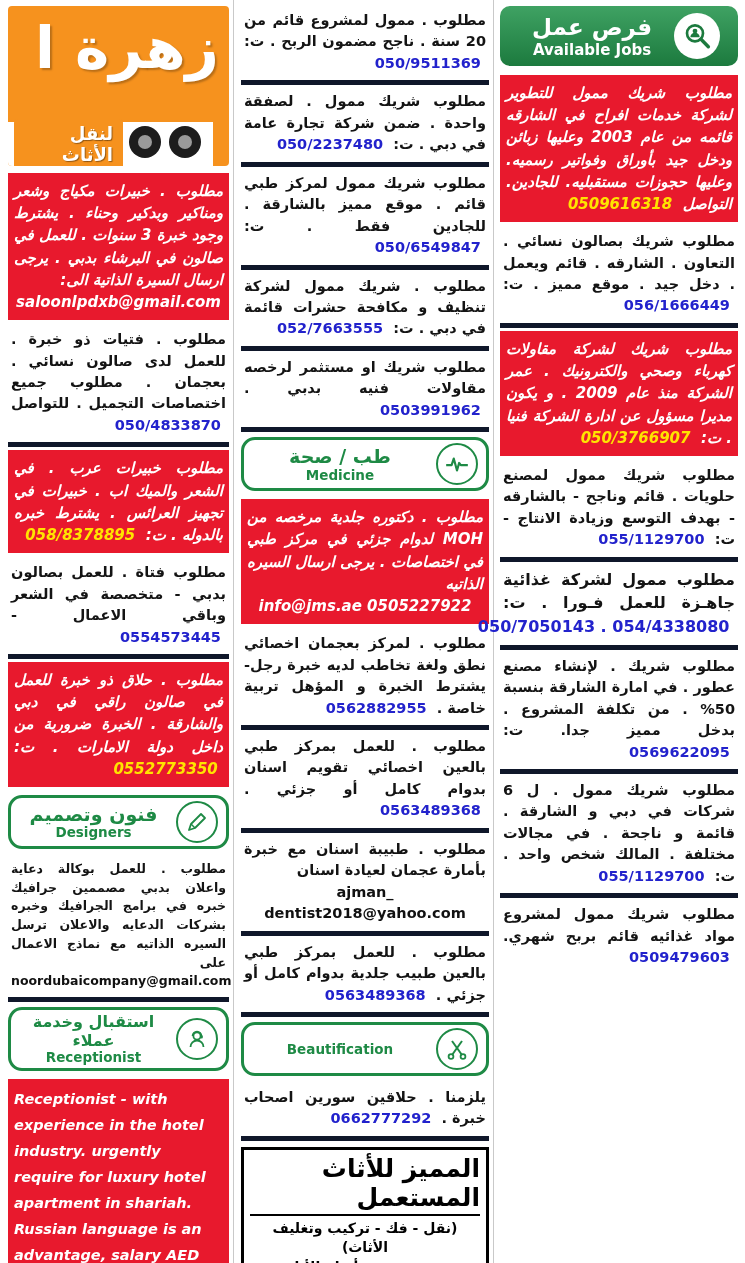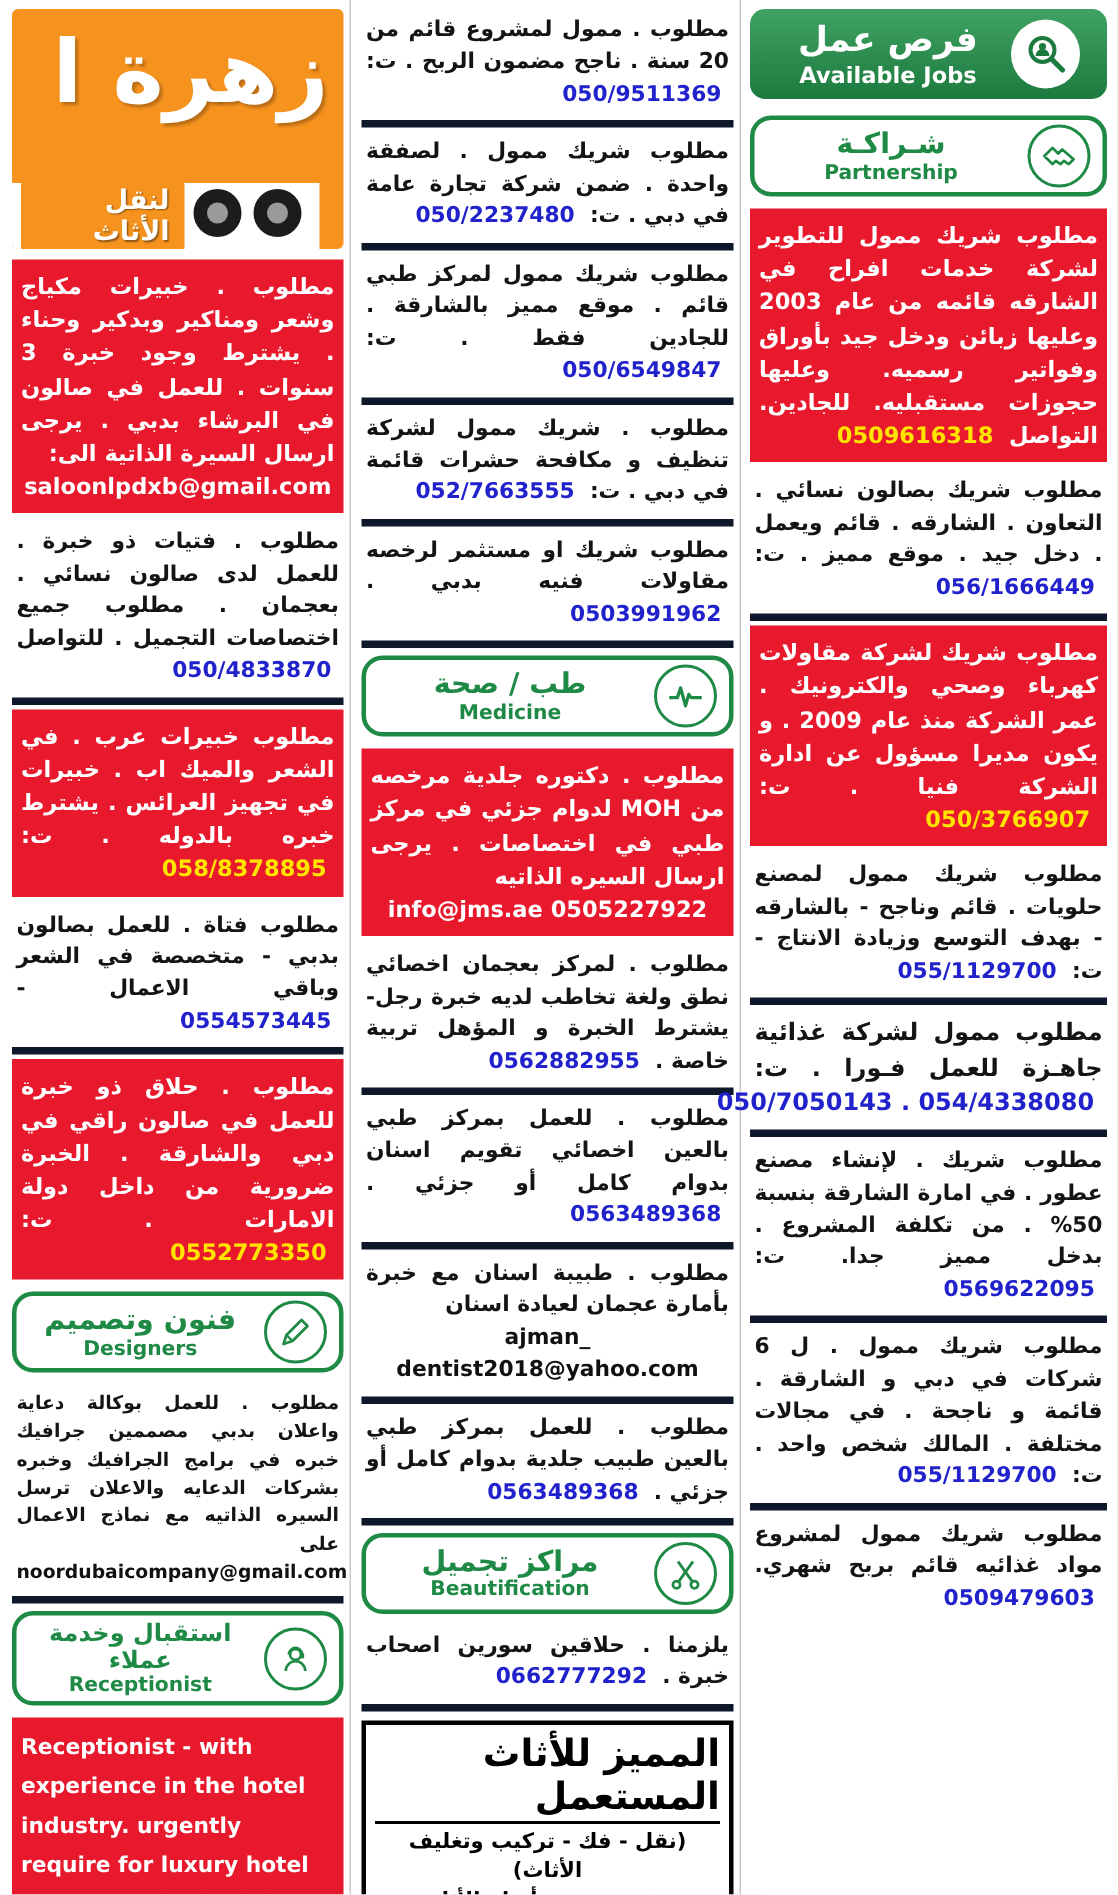--- a/index.html
+++ b/index.html
@@ -16,21 +16,21 @@
   .col-right{left:500px;top:6px;width:238px;}
 
   
   .ad{
     direction:rtl;text-align:justify;font-weight:bold;color:#141414;
     font-size:14.5px;line-height:1.48;padding:6px 3px;border-bottom:5px solid #0f172a;
   }
   .ad:last-child{border-bottom:none;}
   .ad.red{
     background:#e8192d;color:#ffffff;border-bottom:none;margin:3px 0;
-    padding:7px 6px;font-size:15px;
+    padding:7px 6px;font-size:15px;font-style:italic;
   }
   .ad.small{font-size:12.5px;line-height:1.5;}
   .ad.en{direction:ltr;text-align:left;font-size:14.5px;line-height:1.8;}
   .phone{color:#2222cc;white-space:nowrap;}
   .phone::before{content:"\00a0";}
   .red .phone{color:#ffe400;}
   .contact{display:block;text-align:center;direction:ltr;}
   .red .contact{color:#ffffff;}
   .ad .contact.dark{color:#111111;}
 
@@ -248,21 +248,20 @@
     <div class="sec-header">
       <div class="icon-circle">
         <svg width="24" height="24" viewBox="0 0 24 24">
           <line x1="7" y1="4" x2="17" y2="18" stroke="#1e8a45" stroke-width="2"></line>
           <line x1="17" y1="4" x2="7" y2="18" stroke="#1e8a45" stroke-width="2"></line>
           <circle cx="6" cy="19.5" r="2.4" fill="none" stroke="#1e8a45" stroke-width="1.8"></circle>
           <circle cx="18" cy="19.5" r="2.4" fill="none" stroke="#1e8a45" stroke-width="1.8"></circle>
         </svg>
       </div>
       <div class="sec-titles">
-        <div class="sec-ar">مراكز تجميل</div>
         <div class="sec-en">Beautification</div>
       </div>
     </div>
 
     <div class="ad">
       <span>يلزمنا . حلاقين سورين اصحاب خبرة .</span>
       <span class="phone">0662777292</span>
     </div>
 
     <div class="furn">
@@ -290,31 +289,20 @@
           <circle cx="10.5" cy="8.3" r="1.8" fill="#1c7a3e"></circle>
           <path d="M7 13 a3.5 3.5 0 0 1 7 0 z" fill="#1c7a3e"></path>
         </svg>
       </div>
       <div class="jobs-titles">
         <div class="jobs-ar">فرص عمل</div>
         <div class="jobs-en">Available Jobs</div>
       </div>
     </div>
 
-    <div class="sec-header">
-      <div class="icon-circle">
-        <svg width="26" height="26" viewBox="0 0 24 24">
-          <path d="M3 12 L8 7 l3.5 3.5 L14 8 l7 6 -3 3 -3 -2 -2 2 -3 -2 -2 2 z" fill="none" stroke="#1e8a45" stroke-width="1.7" stroke-linejoin="round"></path>
-        </svg>
-      </div>
-      <div class="sec-titles">
-        <div class="sec-ar">شـراكـة</div>
-        <div class="sec-en">Partnership</div>
-      </div>
-    </div>
 
     <div class="ad red">
       <span>مطلوب شريك ممول للتطوير لشركة خدمات افراح في الشارقه قائمه من عام 2003 وعليها زبائن ودخل جيد بأوراق وفواتير رسميه. وعليها حجوزات مستقبليه. للجادين. التواصل</span>
       <span class="phone">0509616318</span>
     </div>
 
     <div class="ad">
       <span>مطلوب شريك بصالون نسائي . التعاون . الشارقه . قائم ويعمل . دخل جيد . موقع مميز . ت:</span>
       <span class="phone">056/1666449</span>
     </div>

